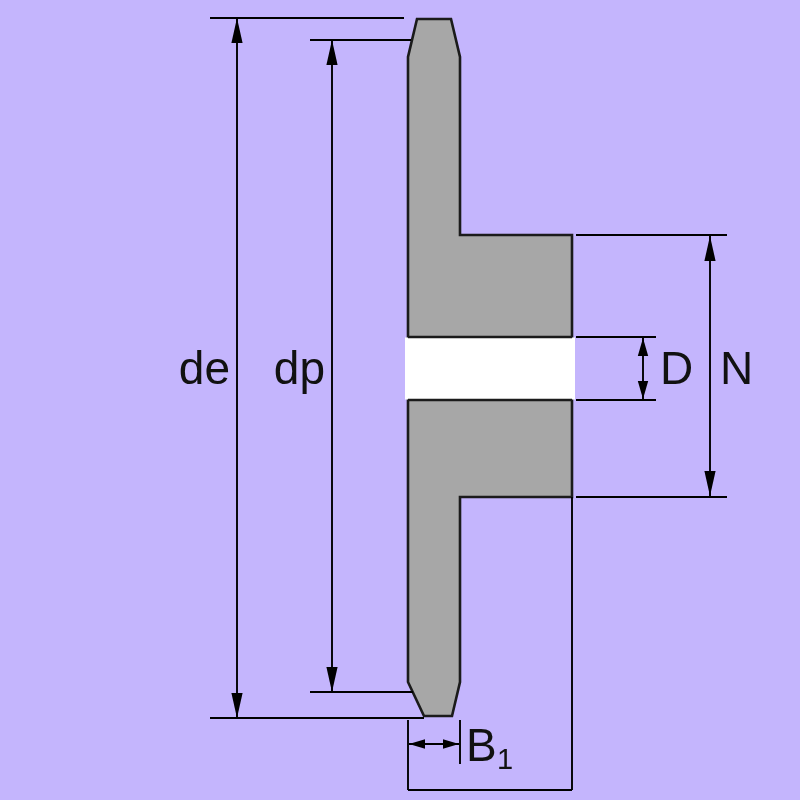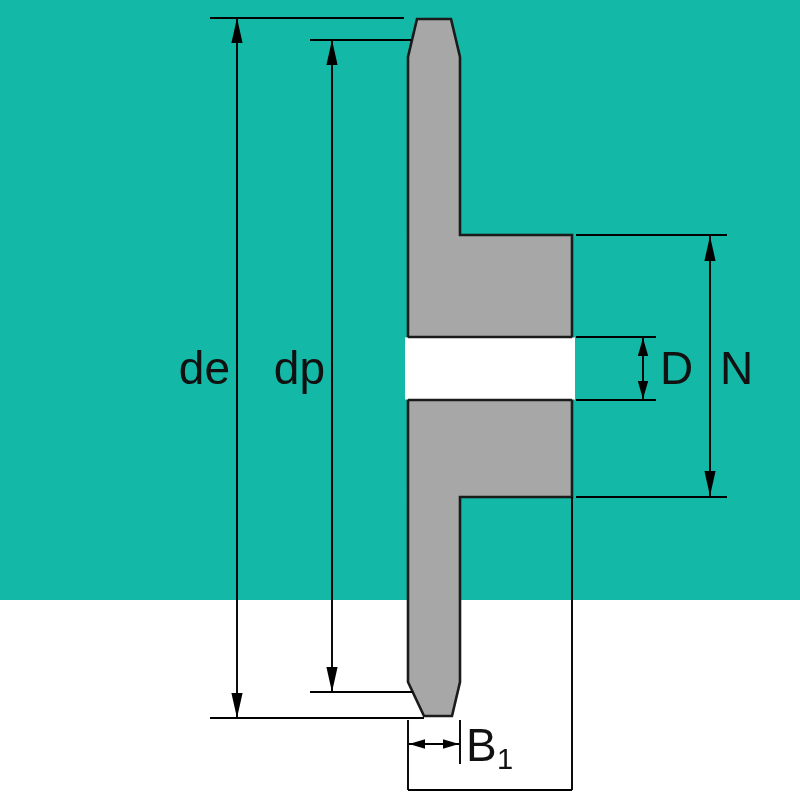--- a/index.html
+++ b/index.html
@@ -6,22 +6,22 @@
     margin: 0;
     padding: 0;
     width: 800px;
     height: 800px;
     background: #ffffff;
     overflow: hidden;
   }
   .canvas {
     position: relative;
     width: 800px;
-    height: 600px;
-    background: #14b8a6;
+    height: 800px;
+    background: #c4b5fd;
   }
   svg { display: block; }
   .outline {
     stroke: #1b1b1b;
     stroke-width: 2.6;
     stroke-linejoin: miter;
   }
   .edge {
     stroke: #1b1b1b;
     stroke-width: 2.6;

